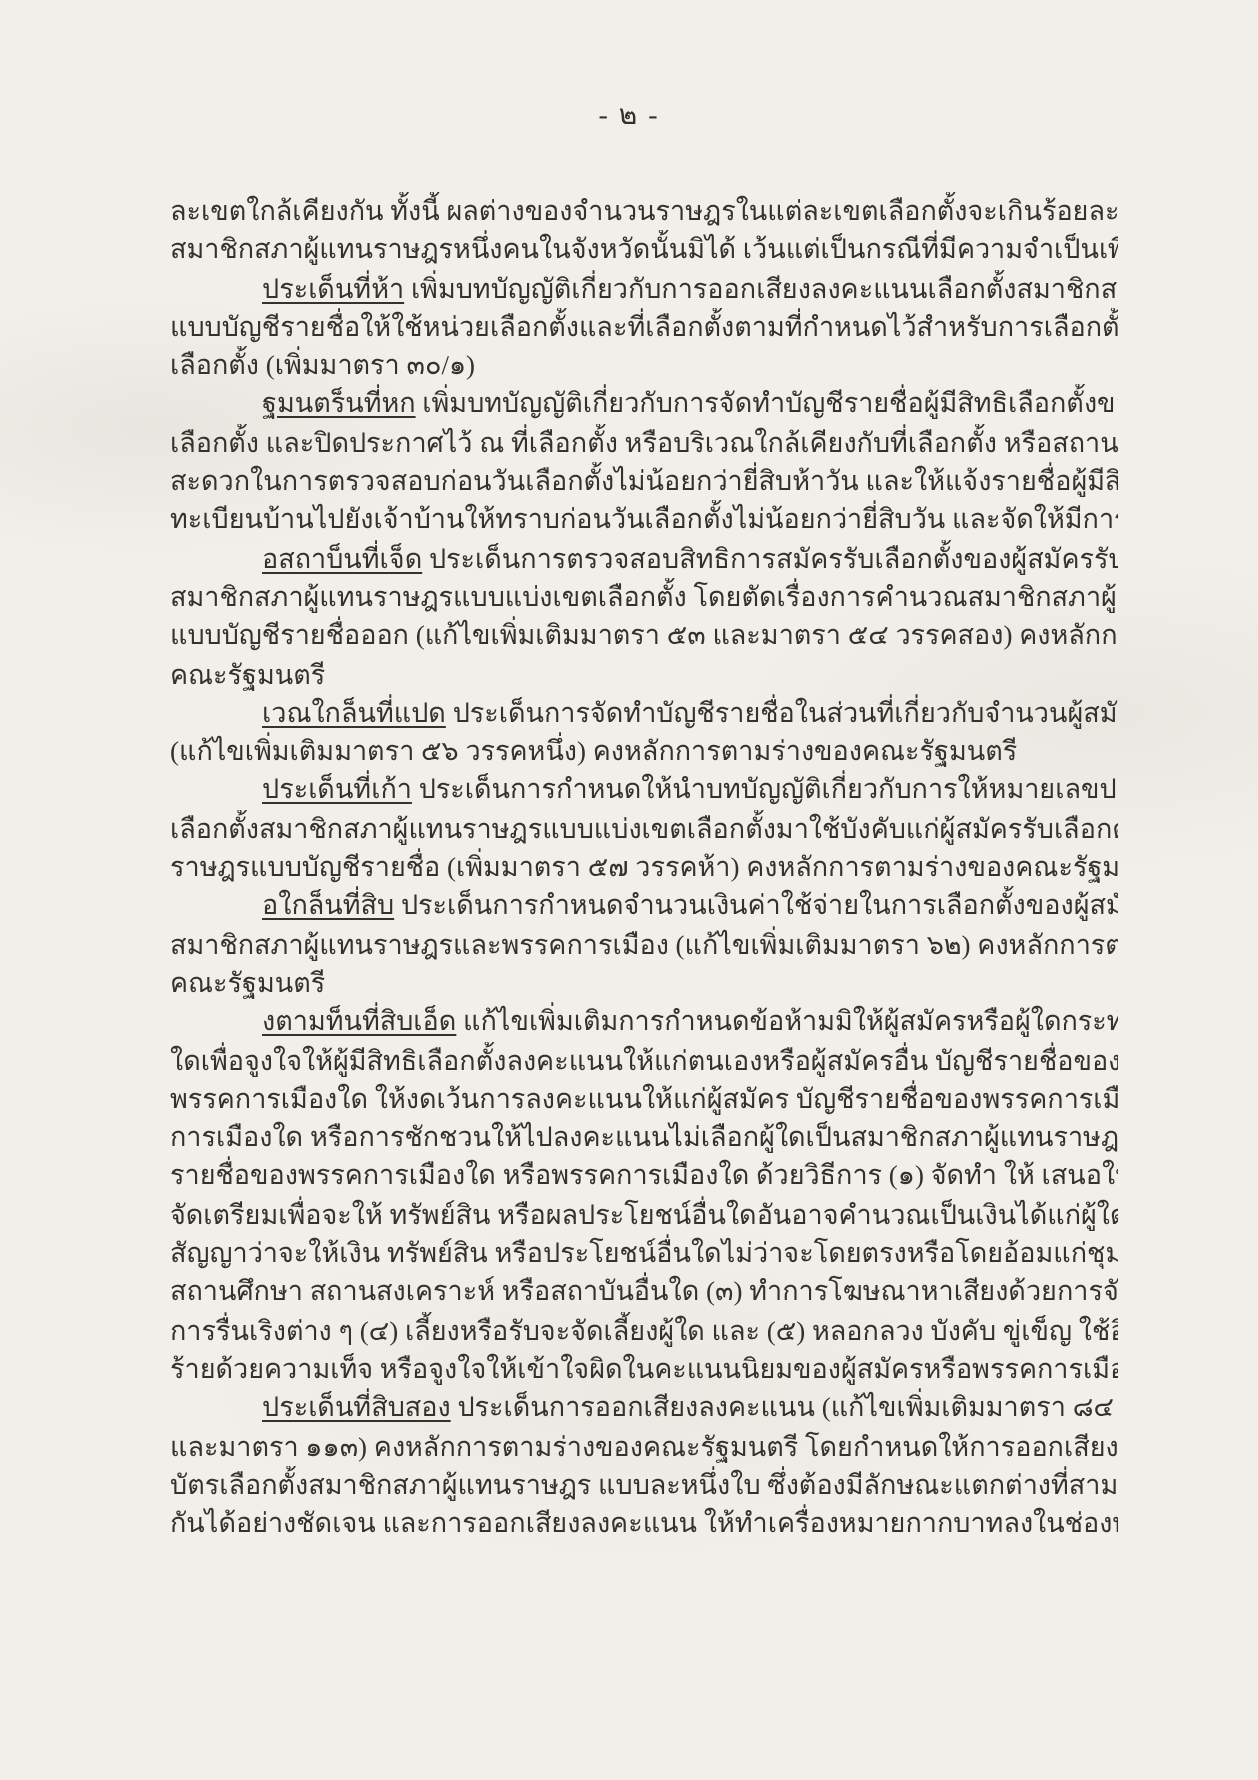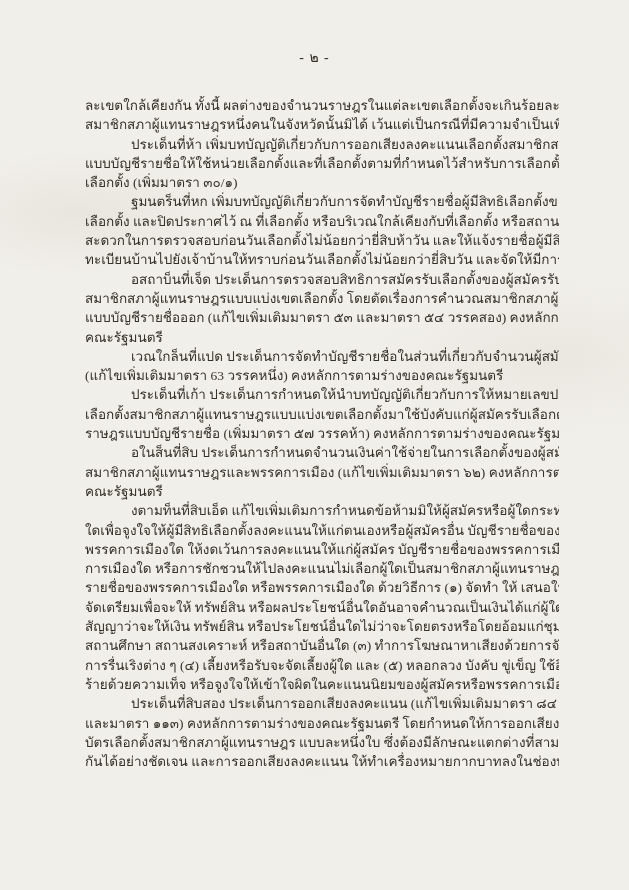--- a/index.html
+++ b/index.html
@@ -39,20 +39,21 @@
   }
   .line {
     white-space: nowrap;
     overflow: hidden;
     height: 19.3px;
   }
   .line.indent {
     padding-left: 46px;
   }
   .u {
+    text-decoration: underline;
     text-underline-offset: 2px;
   }
 </style>
 </head>
 <body>
 
 <div class="page">
   <div class="page-number">- ๒ -</div>
   <div class="doc-body">
       <div class="line"><span>ละเขตใกล้เคียงกัน  ทั้งนี้ ผลต่างของจำนวนราษฎรในแต่ละเขตเลือกตั้งจะเกินร้อยละสิบของจำนวนเฉลี่ยต่อ</span></div>
@@ -62,25 +63,25 @@
       <div class="line"><span>เลือกตั้ง (เพิ่มมาตรา ๓๐/๑)</span></div>
       <div class="line indent"><span class="u">ฐมนตร็นที่หก</span><span> เพิ่มบทบัญญัติเกี่ยวกับการจัดทำบัญชีรายชื่อผู้มีสิทธิเลือกตั้งของแต่ละหน่วย</span></div>
       <div class="line"><span>เลือกตั้ง และปิดประกาศไว้ ณ ที่เลือกตั้ง หรือบริเวณใกล้เคียงกับที่เลือกตั้ง หรือสถานที่ที่ประชาชน</span></div>
       <div class="line"><span>สะดวกในการตรวจสอบก่อนวันเลือกตั้งไม่น้อยกว่ายี่สิบห้าวัน และให้แจ้งรายชื่อผู้มีสิทธิเลือกตั้งใน</span></div>
       <div class="line"><span>ทะเบียนบ้านไปยังเจ้าบ้านให้ทราบก่อนวันเลือกตั้งไม่น้อยกว่ายี่สิบวัน และจัดให้มีการตรวจสอบรายชื่อผู้มี</span></div>
       <div class="line indent"><span class="u">อสถาบ็นที่เจ็ด</span><span> ประเด็นการตรวจสอบสิทธิการสมัครรับเลือกตั้งของผู้สมัครรับเลือกตั้ง</span></div>
       <div class="line"><span>สมาชิกสภาผู้แทนราษฎรแบบแบ่งเขตเลือกตั้ง โดยตัดเรื่องการคำนวณสมาชิกสภาผู้แทนราษฎร</span></div>
       <div class="line"><span>แบบบัญชีรายชื่อออก (แก้ไขเพิ่มเติมมาตรา ๕๓ และมาตรา ๕๔ วรรคสอง) คงหลักการตามร่างของ</span></div>
       <div class="line"><span>คณะรัฐมนตรี</span></div>
       <div class="line indent"><span class="u">เวณใกล็นที่แปด</span><span> ประเด็นการจัดทำบัญชีรายชื่อในส่วนที่เกี่ยวกับจำนวนผู้สมัครแบบบัญชีรายชื่อ</span></div>
-      <div class="line"><span>(แก้ไขเพิ่มเติมมาตรา 63 วรรคหนึ่ง) คงหลักการตามร่างของคณะรัฐมนตรี</span></div>
+      <div class="line"><span>(แก้ไขเพิ่มเติมมาตรา ๕๖ วรรคหนึ่ง) คงหลักการตามร่างของคณะรัฐมนตรี</span></div>
       <div class="line indent"><span class="u">ประเด็นที่เก้า</span><span> ประเด็นการกำหนดให้นำบทบัญญัติเกี่ยวกับการให้หมายเลขประจำตัวผู้สมัครรับ</span></div>
       <div class="line"><span>เลือกตั้งสมาชิกสภาผู้แทนราษฎรแบบแบ่งเขตเลือกตั้งมาใช้บังคับแก่ผู้สมัครรับเลือกตั้งสมาชิกสภาผู้แทน</span></div>
       <div class="line"><span>ราษฎรแบบบัญชีรายชื่อ (เพิ่มมาตรา ๕๗ วรรคห้า) คงหลักการตามร่างของคณะรัฐมนตรี</span></div>
-      <div class="line indent"><span class="u">อในส็นที่สิบ</span><span> ประเด็นการกำหนดจำนวนเงินค่าใช้จ่ายในการเลือกตั้งของผู้สมัครรับเลือกตั้ง</span></div>
+      <div class="line indent"><span class="u">อใกล็นที่สิบ</span><span> ประเด็นการกำหนดจำนวนเงินค่าใช้จ่ายในการเลือกตั้งของผู้สมัครรับเลือกตั้ง</span></div>
       <div class="line"><span>สมาชิกสภาผู้แทนราษฎรและพรรคการเมือง (แก้ไขเพิ่มเติมมาตรา ๖๒) คงหลักการตามร่างของ</span></div>
       <div class="line"><span>คณะรัฐมนตรี</span></div>
       <div class="line indent"><span class="u">งตามท็นที่สิบเอ็ด</span><span> แก้ไขเพิ่มเติมการกำหนดข้อห้ามมิให้ผู้สมัครหรือผู้ใดกระทำการอย่างหนึ่งอย่าง</span></div>
       <div class="line"><span>ใดเพื่อจูงใจให้ผู้มีสิทธิเลือกตั้งลงคะแนนให้แก่ตนเองหรือผู้สมัครอื่น บัญชีรายชื่อของพรรคการเมืองใด </span></div>
       <div class="line"><span>พรรคการเมืองใด ให้งดเว้นการลงคะแนนให้แก่ผู้สมัคร บัญชีรายชื่อของพรรคการเมืองใด หรือพรรค</span></div>
       <div class="line"><span>การเมืองใด หรือการชักชวนให้ไปลงคะแนนไม่เลือกผู้ใดเป็นสมาชิกสภาผู้แทนราษฎรหรือไม่เลือกบัญชี</span></div>
       <div class="line"><span>รายชื่อของพรรคการเมืองใด หรือพรรคการเมืองใด ด้วยวิธีการ (๑) จัดทำ ให้ เสนอให้ สัญญาว่าจะให้ หรือ</span></div>
       <div class="line"><span>จัดเตรียมเพื่อจะให้ ทรัพย์สิน หรือผลประโยชน์อื่นใดอันอาจคำนวณเป็นเงินได้แก่ผู้ใด (๒) ให้ เสนอให้ หรือ</span></div>
       <div class="line"><span>สัญญาว่าจะให้เงิน ทรัพย์สิน หรือประโยชน์อื่นใดไม่ว่าจะโดยตรงหรือโดยอ้อมแก่ชุมชน สมาคม มูลนิธิ วัด</span></div>
       <div class="line"><span>สถานศึกษา สถานสงเคราะห์ หรือสถาบันอื่นใด (๓) ทำการโฆษณาหาเสียงด้วยการจัดให้มีมหรสพหรือ</span></div>

